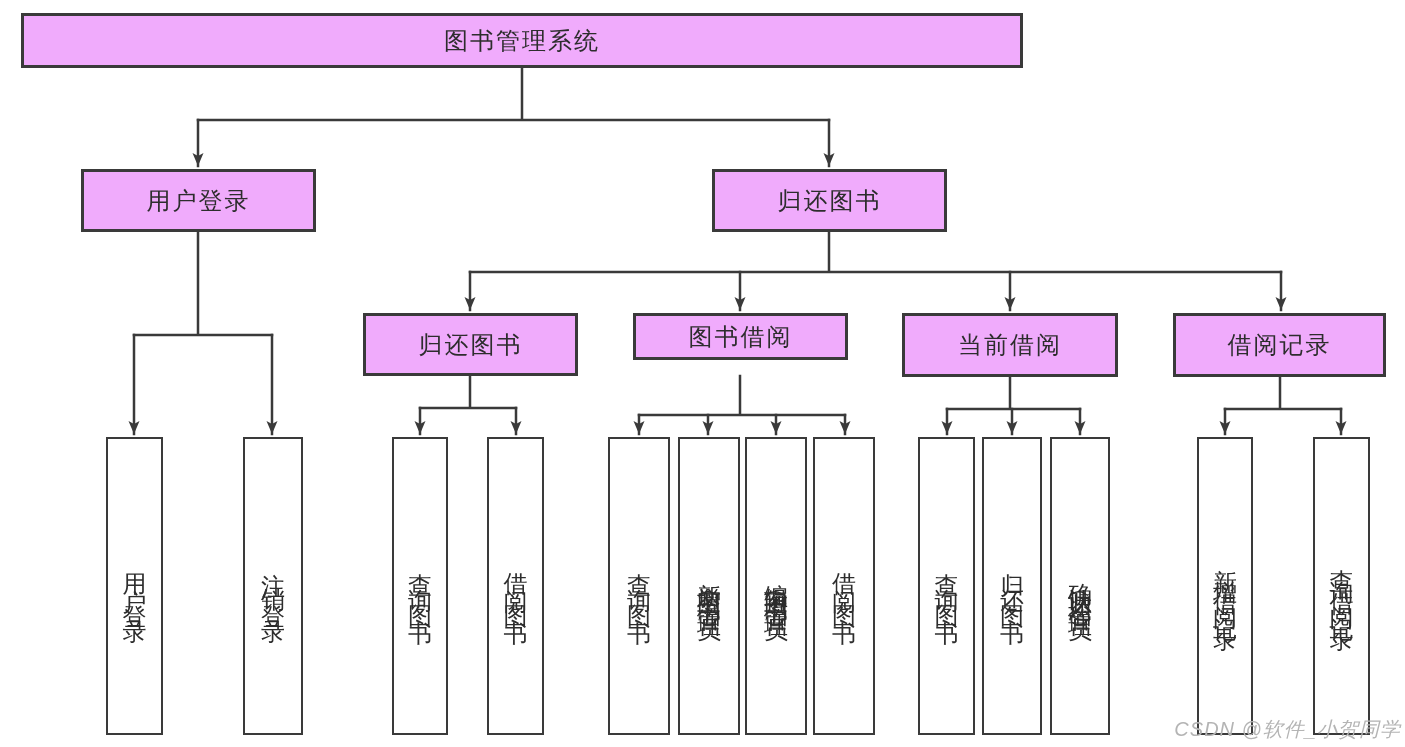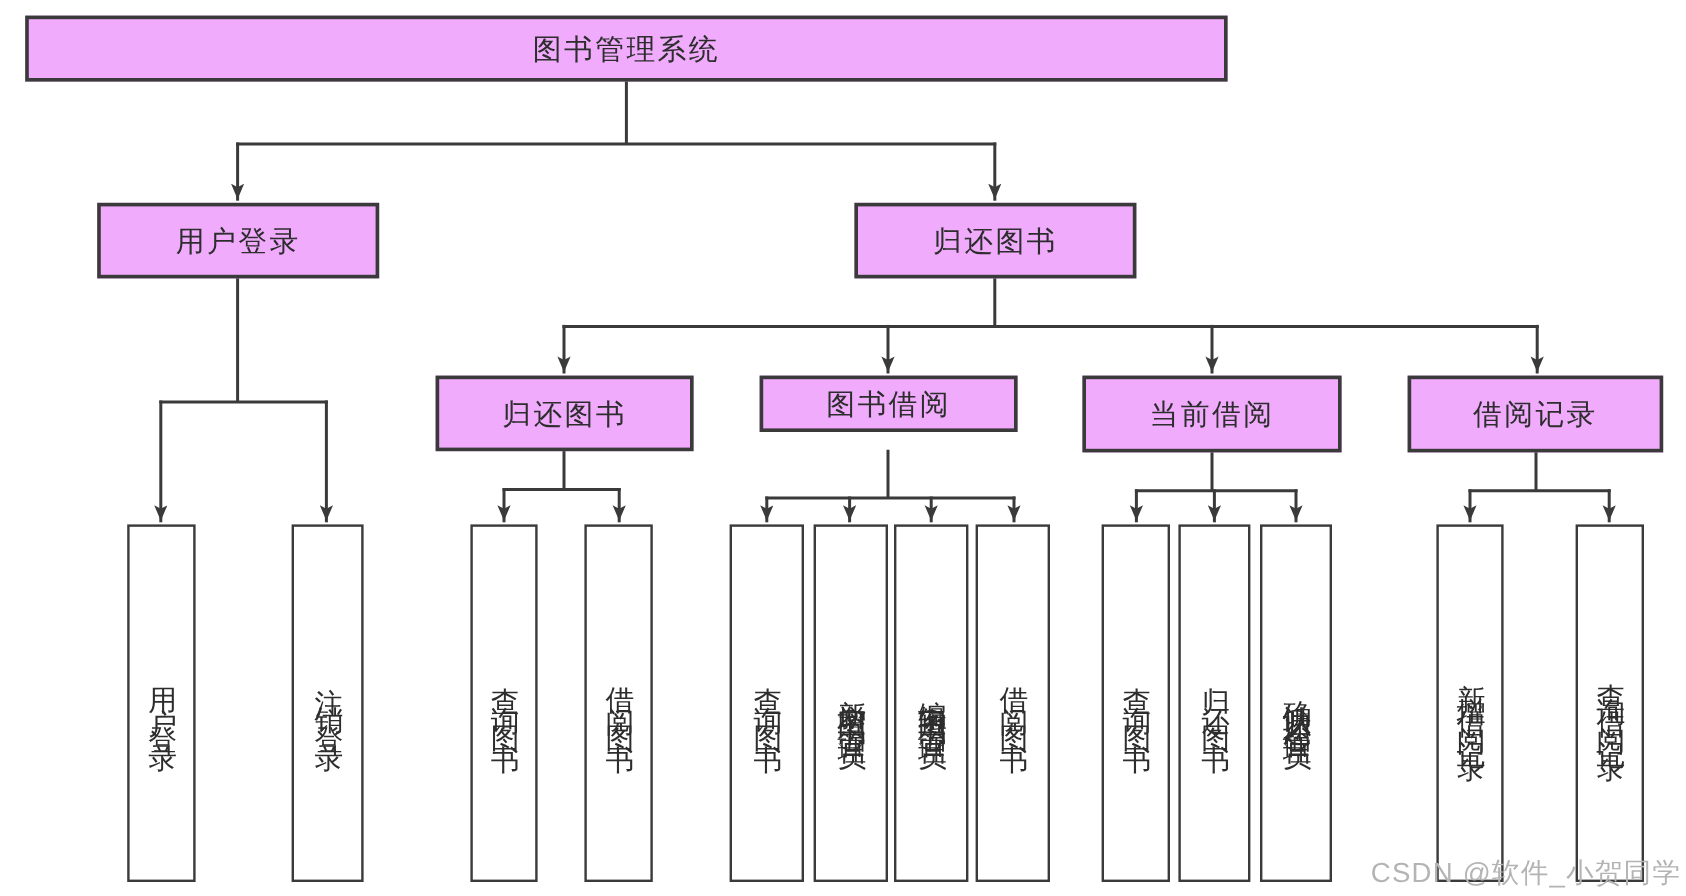--- a/index.html
+++ b/index.html
@@ -29,25 +29,26 @@
     border:2px solid #3a3a3a;
     display:flex;align-items:center;justify-content:center;
     writing-mode:vertical-rl;
     text-orientation:mixed;
     font-size:24px;color:#2d2d2d;
     z-index:2;
   }
   .watermark{
     position:absolute;
     right:4px;bottom:4px;
-    font-size:23px;
+    font-size:20px;
     color:#b4b4b4;
     letter-spacing:1px;
     z-index:5;
     white-space:nowrap;
+    font-style:italic;
   }
 </style>
 </head>
 <body>
 
 <div class="stage">
 
   <svg class="wires" viewBox="0 0 1405 747" xmlns="http://www.w3.org/2000/svg">
     <defs>
       <marker id="arrowhead" markerUnits="userSpaceOnUse" markerWidth="14" markerHeight="12" refX="13" refY="5.5" orient="auto">

